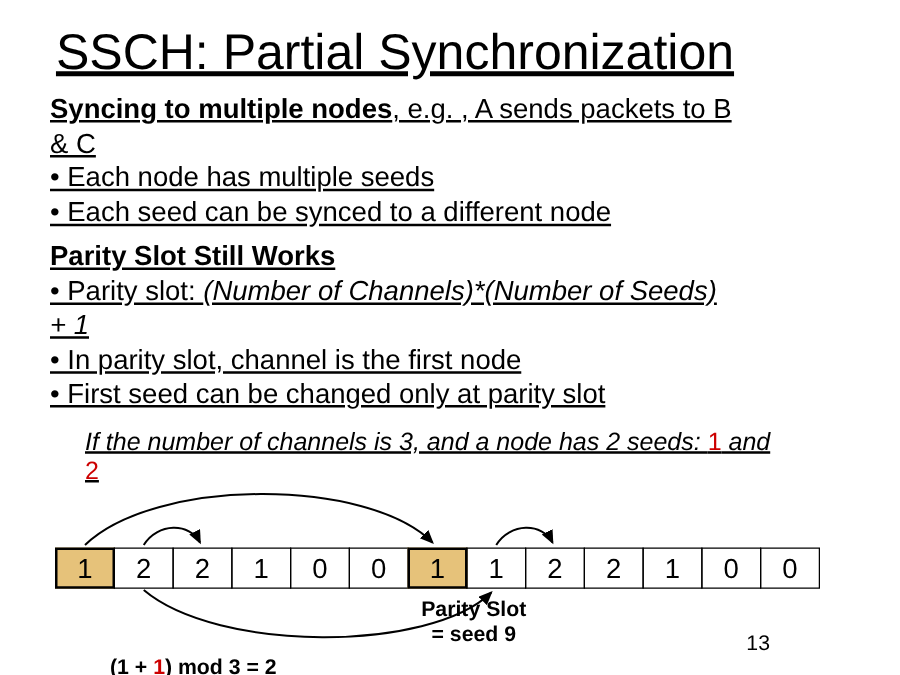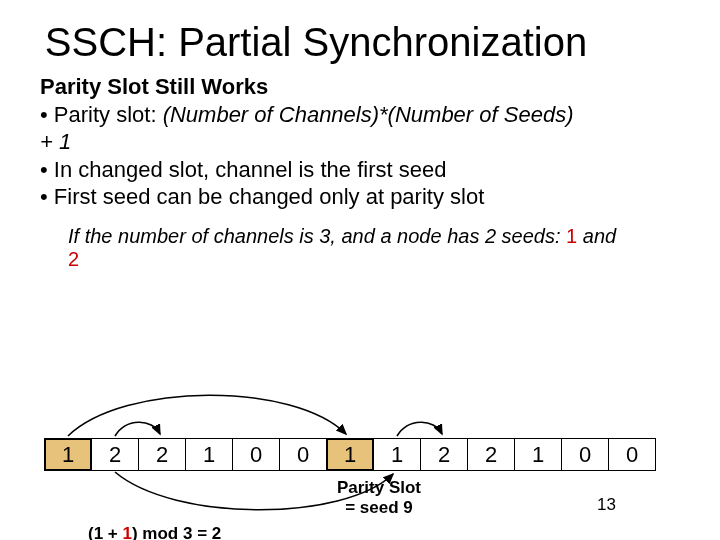--- a/index.html
+++ b/index.html
@@ -11,20 +11,21 @@
     font-family: Arial, Helvetica, sans-serif;
     color: #000;
     overflow: hidden;
     position: relative;
   }
   .slide {
     position: relative;
     width: 632px;
     height: 540px;
     box-sizing: border-box;
+    text-decoration: underline;
   }
   .title {
     font-size: 40px;
     text-align: center;
     padding-top: 20px;
     font-weight: normal;
   }
   .block {
     font-size: 22px;
     line-height: 1.25;
@@ -38,21 +39,21 @@
   }
   .formula {
     font-size: 17px;
     font-weight: bold;
     position: absolute;
   }
   .red { color: #cc0000; }
   .page-num {
     position: absolute;
     right: 16px;
-    bottom: 25px;
+    bottom: 15px;
     font-size: 17px;
   }
 
   
   .seq {
     position: absolute;
     left: 44px;
     top: 438px;
     display: flex;
   }
@@ -89,25 +90,30 @@
     width: 110px;
   }
 </style>
 </head>
 <body>
 
 <div class="slide">
 
   <div class="title">SSCH: Partial Synchronization</div>
 
+  <div class="block">
+    <span class="lead">Syncing to multiple nodes</span><span>, e.g. , A sends packets to B &amp; C</span><br>
+    <span>• Each node has multiple seeds</span><br>
+    <span>• Each seed can be synced to a different node</span>
+  </div>
 
   <div class="block" style="">
     <span class="lead">Parity Slot Still Works</span><br>
     <span>• Parity slot: </span><i>(Number of Channels)*(Number of Seeds) + 1</i><br>
-    <span>• In changed slot, channel is the first seed</span><br>
+    <span>• In parity slot, channel is the first node</span><br>
     <span>• First seed can be changed only at parity slot</span>
   </div>
 
   <div class="example">
     <span>If the number of channels is 3, and a node has 2 seeds: </span><span class="red" style="font-style:normal">1</span><span> and </span><span class="red" style="font-style:normal">2</span>
   </div>
 
 
   <svg class="arrows" width="620" height="90">
     <defs>

